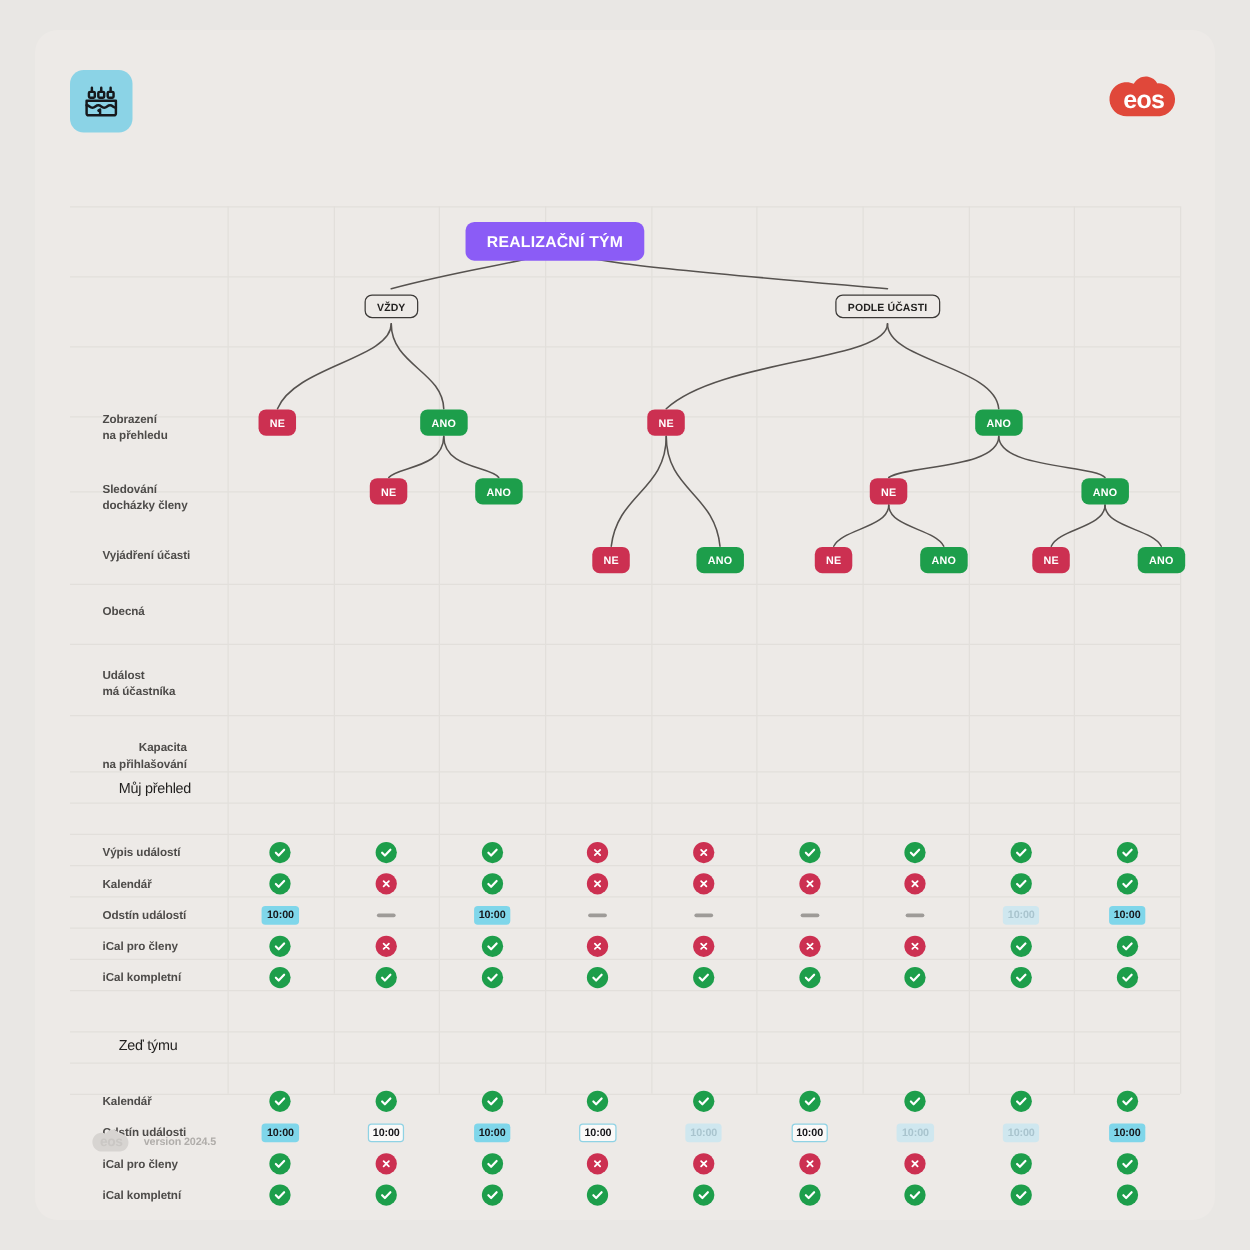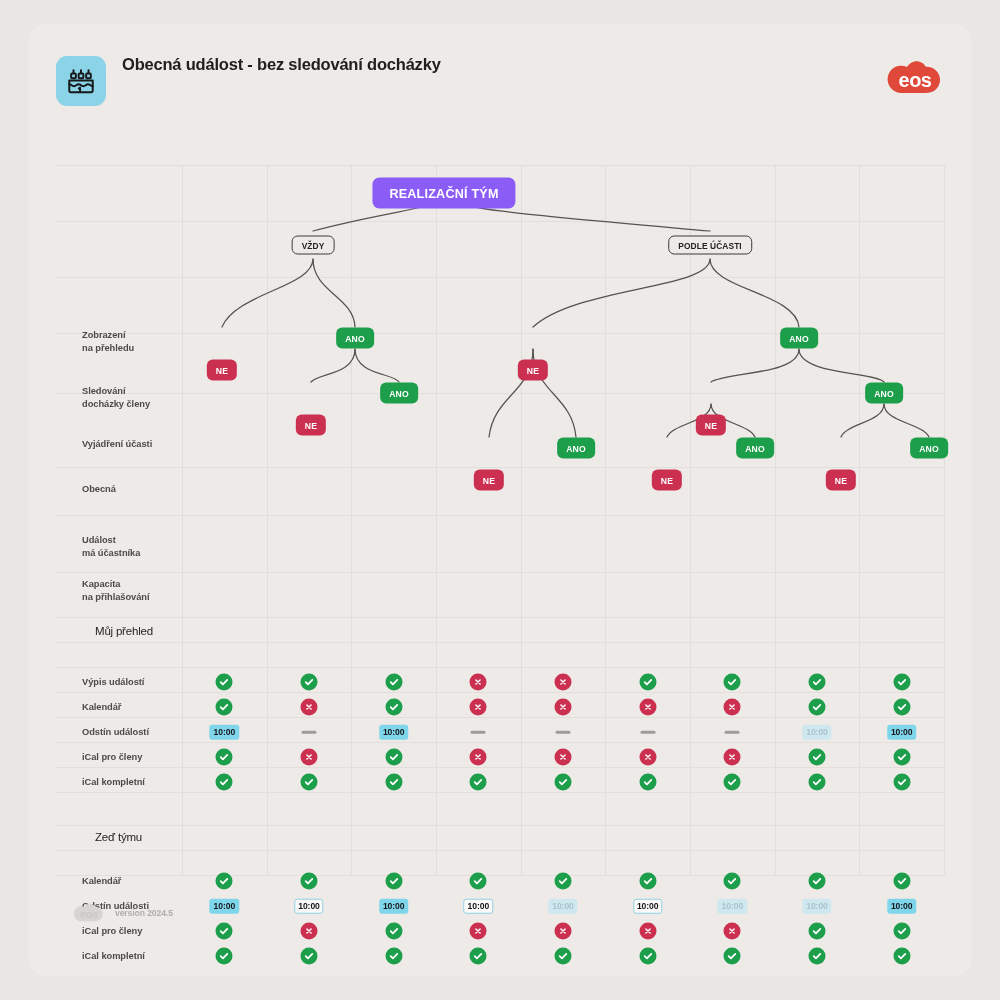--- a/index.html
+++ b/index.html
@@ -53,21 +53,21 @@
     font-weight:bold; color:#fff; white-space:nowrap;
   }
   .node.root{
     background:#8b5cf6; border-radius:7px; height:31px; padding:0 17px;
     font-size:12.6px; letter-spacing:.2px;
   }
   .node.outline{
     background:#edeae7; border:1.3px solid #3c3a38; color:#232221;
     border-radius:6px; height:19px; padding:0 9px; font-size:8.4px; letter-spacing:.1px;
   }
-  .node.ne{ background:#cc3051; border-radius:6px; height:21px; padding:0 9px; font-size:8.6px; letter-spacing:.2px;margin-top:32px;}
+  .node.ne{ background:#cc3051; border-radius:6px; height:21px; padding:0 9px; font-size:8.6px; letter-spacing:.2px;}
   .node.ano{ background:#1d9e4b; border-radius:6px; height:21px; padding:0 9px; font-size:8.6px; letter-spacing:.2px;}
 
   
   .cell{ position:absolute; transform:translate(-50%,-50%); display:flex; align-items:center; justify-content:center; }
   .mark{ width:17px; height:17px; border-radius:50%; display:flex; align-items:center; justify-content:center; }
   .mark.yes{ background:#1d9e4b; }
   .mark.no{ background:#cc3051; }
   .mark svg{ display:block; }
   .dash{ width:15px; height:2.5px; background:#9e9b98; border-radius:2px; }
   .pill{
@@ -98,21 +98,20 @@
         <path d="M8 4.5v3M16 4.5v3M24 4.5v3"></path>
         <rect x="5.5" y="8" width="5" height="5" rx="1"></rect>
         <rect x="13.5" y="8" width="5" height="5" rx="1"></rect>
         <rect x="21.5" y="8" width="5" height="5" rx="1"></rect>
         <path d="M3.5 15.5h25v11a1.5 1.5 0 0 1-1.5 1.5H5a1.5 1.5 0 0 1-1.5-1.5z"></path>
         <path d="M3.5 19.5c2.5 0 2.5 2 5 2s2.5-2 5-2 2.5 2 5 2 2.5-2 5-2 2.5 2 5 2"></path>
         <path d="M15 27v-4l-1.4 1"></path>
       </svg>
     </div>
     <div class="hdr-text">
-      <div class="hdr-title">Obecná událost - bez sledování docházky</div>
     </div>
     <div class="logo">
       <svg width="58" height="40" viewBox="0 0 58 40" style="position:absolute;inset:0;">
         <path d="M21 9c2.4-4.2 7-6.5 11.6-5.6 3.2.6 5.8 2.6 7.3 5.3 6.2-.5 12.1 3.6 13.7 9.7 1.9 7.2-2.6 14.6-9.9 16.2-1.2.3-2.4.4-3.6.4H15.4C8.1 35 2 29.3 1.6 22.1 1.2 15 6.4 8.7 13.6 7.8c2.6-.3 5.2.1 7.4 1.2z" fill="#e0483a"></path>
       </svg>
       <div class="logo-txt">eos</div>
     </div>
   </div>
 
   <div id="sheet">
@@ -197,21 +196,21 @@
       </div>
     <div id="row-labels">
         <div class="rlabel" style="top: 192px;">Zobrazení
 na přehledu</div>
         <div class="rlabel" style="top: 248px;">Sledování
 docházky členy</div>
         <div class="rlabel" style="top: 301px;">Vyjádření účasti</div>
         <div class="rlabel" style="top: 346px;">Obecná</div>
         <div class="rlabel" style="top: 397px;">Událost
 má účastníka</div>
-        <div class="rlabel" style="top: 441px;">Kapacita
+        <div class="rlabel" style="top: 455px; text-align: right;">Kapacita
 na přihlašování</div>
       </div>
     <div id="cells">
         <div class="seclabel" style="top: 488px;">Můj přehled</div>
         <div class="rlabel" style="top: 539px;">Výpis událostí</div>
         <div class="cell" style="left: 168.333px; top: 545px;">
           <span class="mark yes">
             <svg width="11" height="11" viewBox="0 0 12 12" fill="none" stroke="#fff" stroke-width="1.9" stroke-linecap="round" stroke-linejoin="round">
               <path d="M2.4 6.2 L4.8 8.6 L9.6 3.6"></path>
             </svg>

